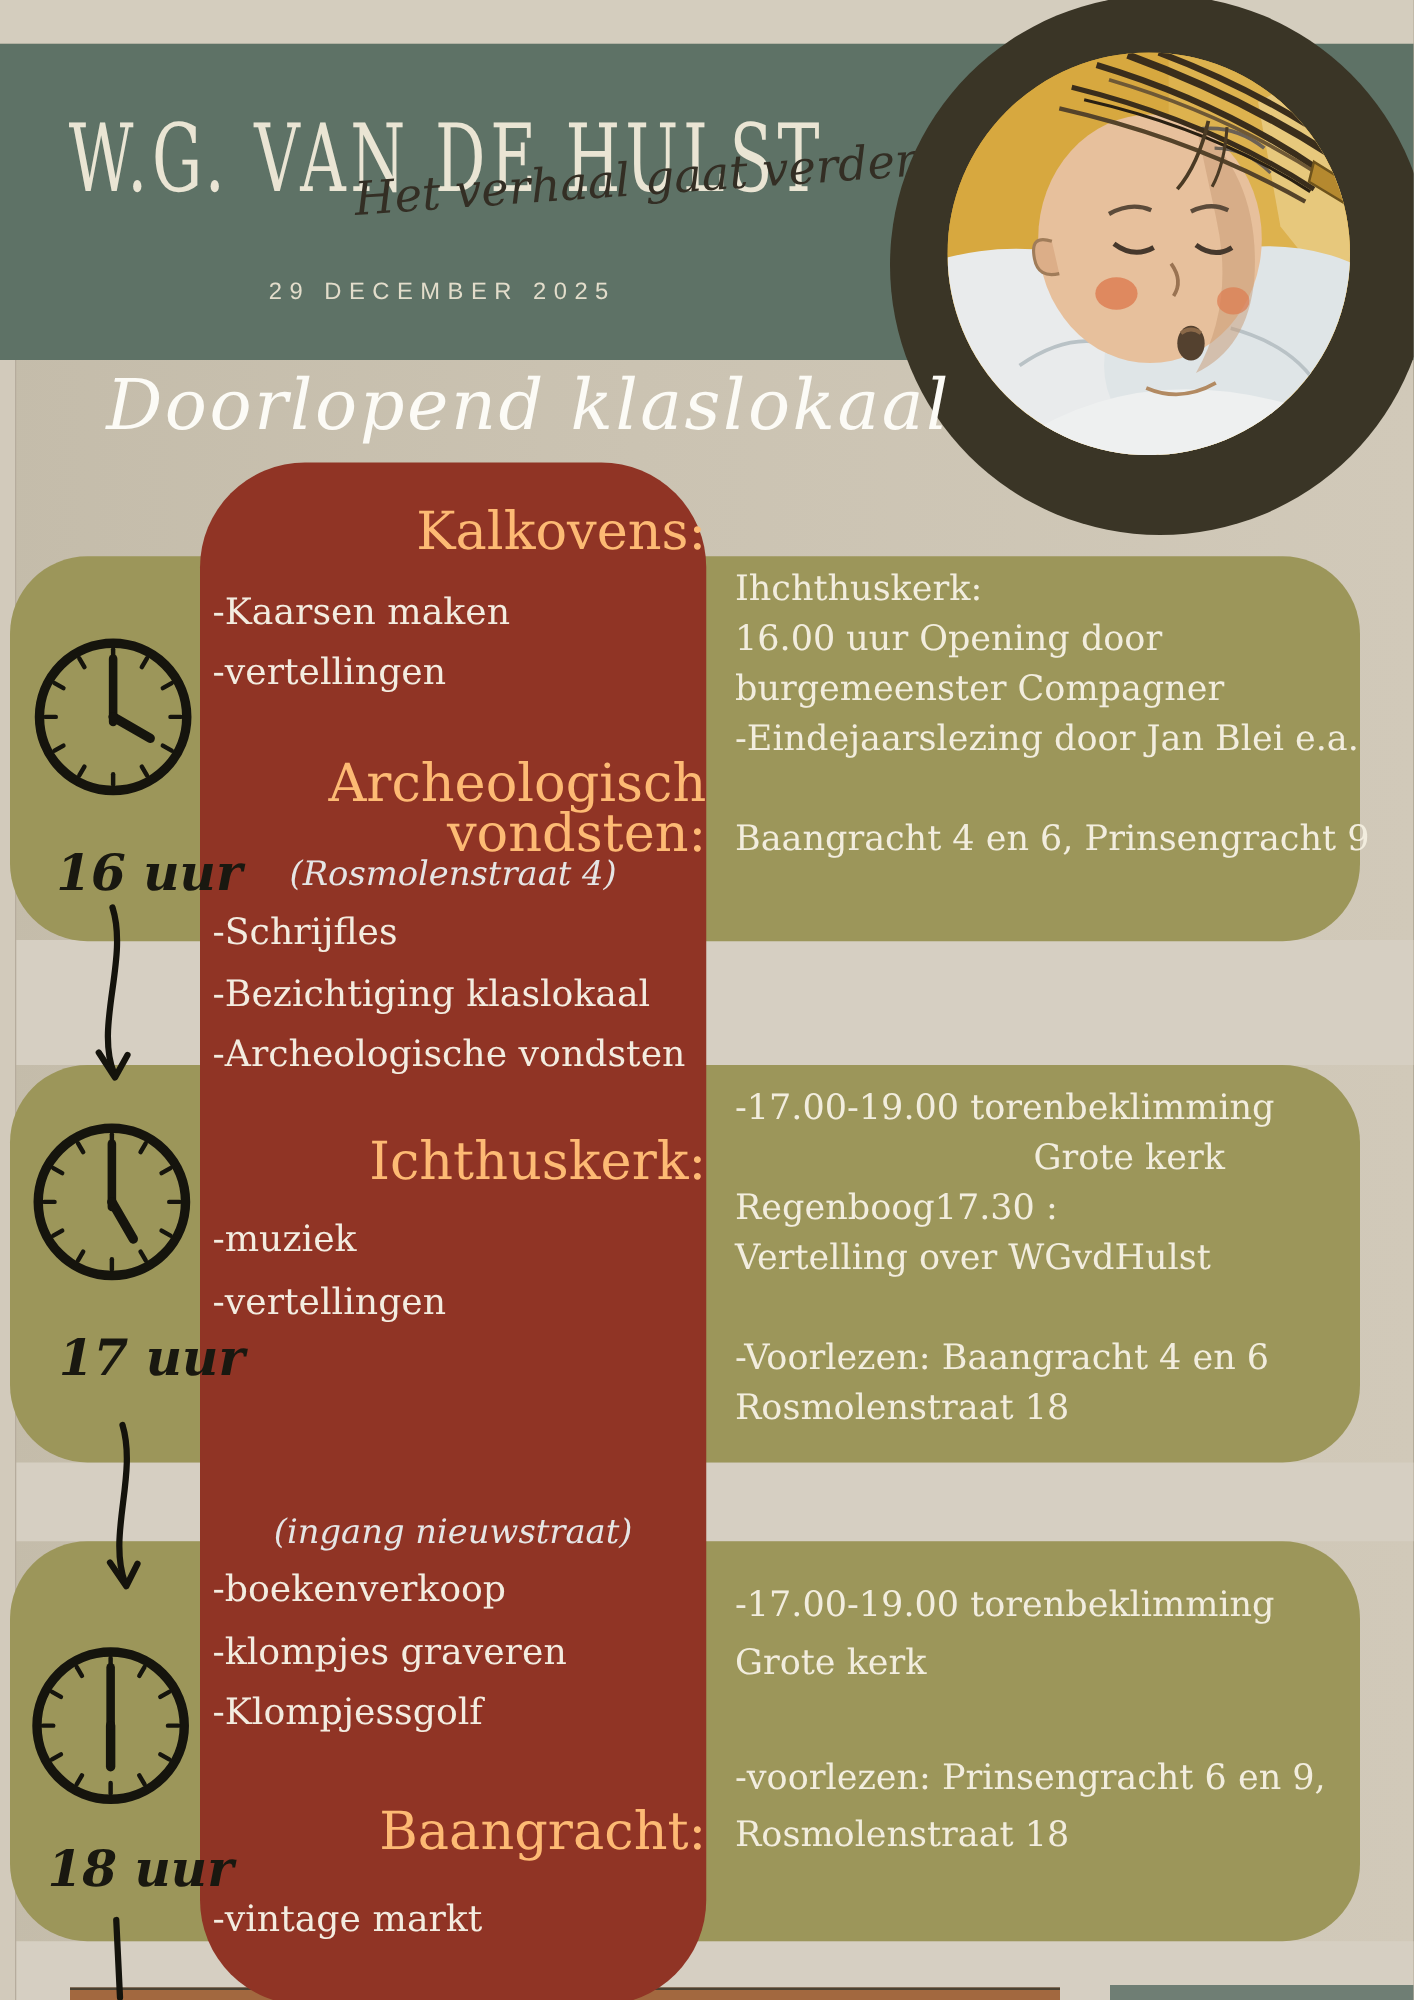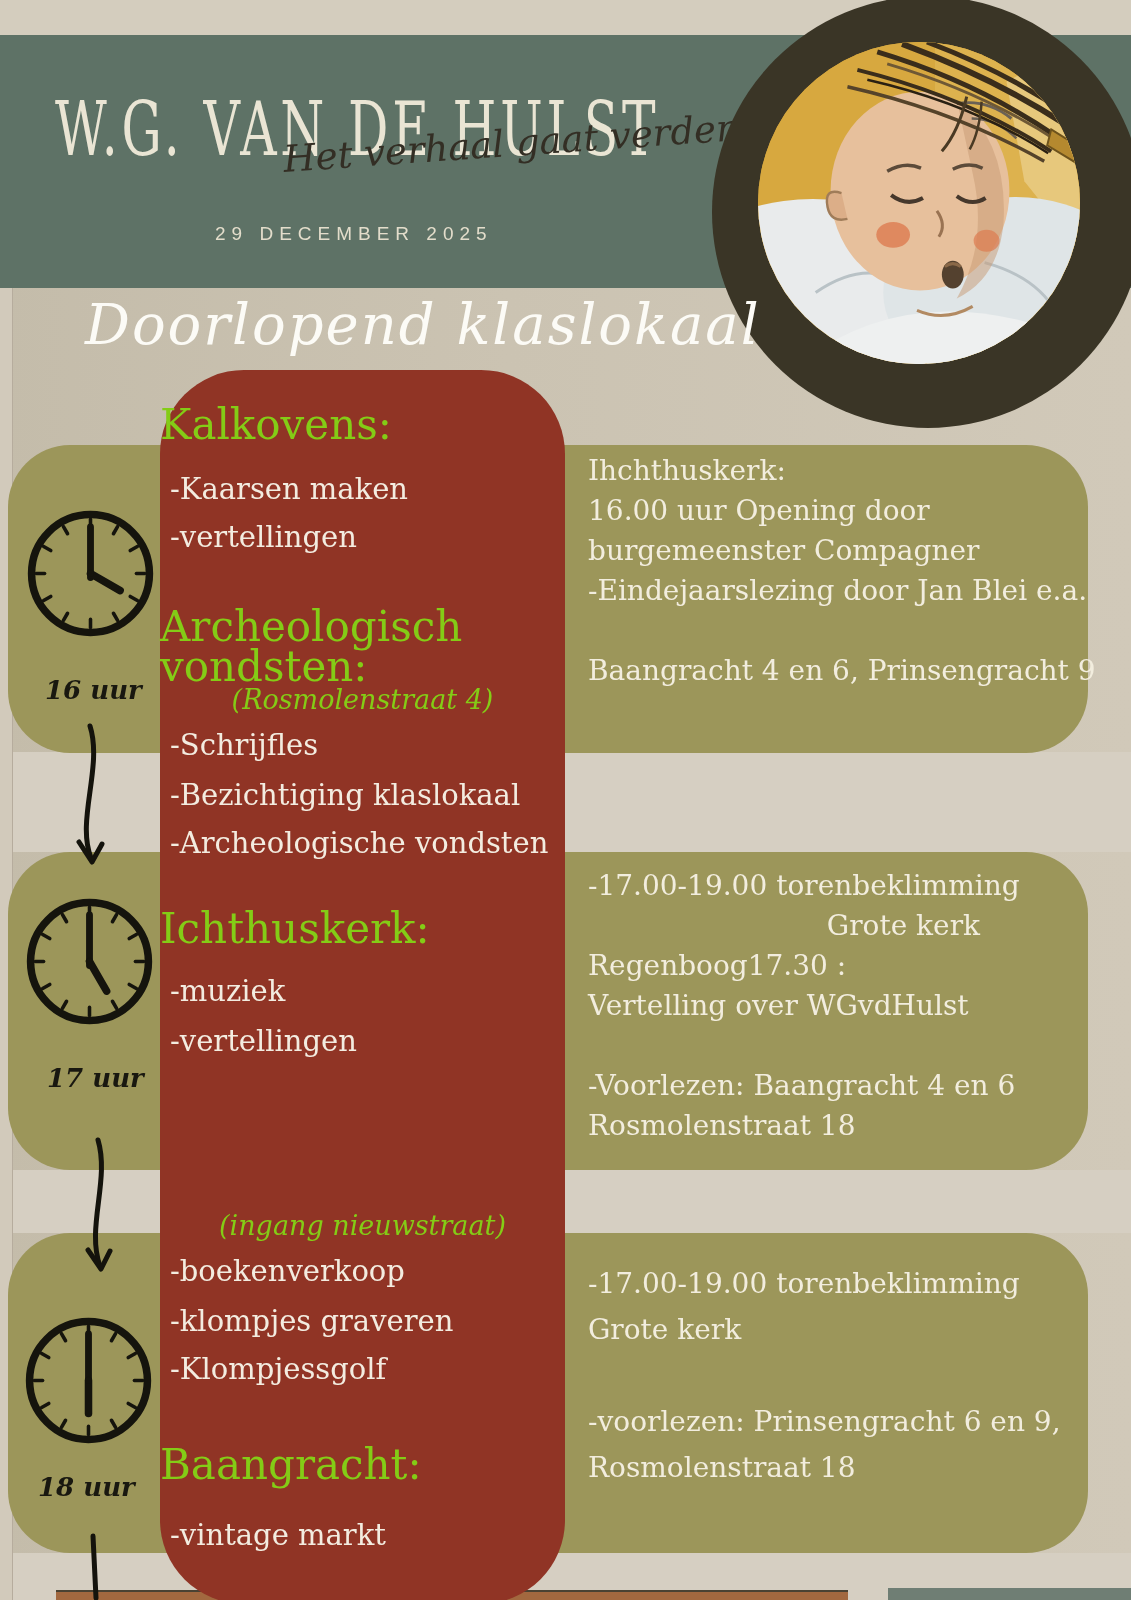--- a/index.html
+++ b/index.html
@@ -32,37 +32,37 @@
   
   .obox{left:8px;width:1080px;background:#9c965a;border-radius:62px;}
   .box1{top:445px;height:308px;}
   .box2{top:852px;height:318px;}
   .box3{top:1233px;height:320px;}
   
   .strip-orange{left:56px;top:1590px;width:792px;height:10px;background:#a2683f;border-top:2px solid #4a4233;}
   .strip-slate{left:888px;top:1588px;width:243px;height:12px;background:#6f7e74;}
   
   .redcol{left:160px;top:370px;width:405px;height:1234px;background:#903425;border-radius:84px;}
-  .rt{position:absolute;left:0;width:100%;text-align:left;font-size:42px;color:#84cc16;white-space:nowrap;}
-  .rn{position:absolute;left:0;width:100%;text-align:center;font-style:italic;font-size:27px;color:#84cc16;white-space:nowrap;}
+  .rt{position:absolute;left:0;width:100%;text-align:right;font-size:42px;color:#fdba74;white-space:nowrap;}
+  .rn{position:absolute;left:0;width:100%;text-align:center;font-style:italic;font-size:27px;color:#e5e5e5;white-space:nowrap;}
   .ri{position:absolute;left:10px;font-size:29px;color:#f3ece0;white-space:nowrap;text-align:right;}
   
   .sched{left:570px;width:520px;font-size:28px;color:#f2edde;}
   .s1{top:451px;line-height:40px;}
   .s2{top:866px;line-height:40px;}
   .s3{top:1261px;line-height:46px;}
   .sched-line{min-height:40px;white-space:nowrap;margin-left:18px;}
   .s3 .sched-line{min-height:46px;}
   .right-pad{text-align:right;padding-right:110px;}
   
   .clock{width:137px;height:137px;}
   .c1{left:22px;top:505px;}
   .c2{left:21px;top:893px;}
   .c3{left:20px;top:1312px;}
-  .tlabel{font-style:italic;font-weight:bold;font-size:26px;color:#191810;white-space:nowrap;}
+  .tlabel{font-style:italic;font-weight:bold;font-size:40px;color:#191810;white-space:nowrap;}
   .l1{left:45px;top:675px;}
   .l2{left:47px;top:1063px;text-align:center;}
   .l3{left:38px;top:1472px;}
   .arrow{overflow:visible;}
   .a1{left:70px;top:722px;}
   .a2{left:76px;top:1136px;}
   .a3{left:88px;top:1534px;}
 </style>
 </head>
 <body>

